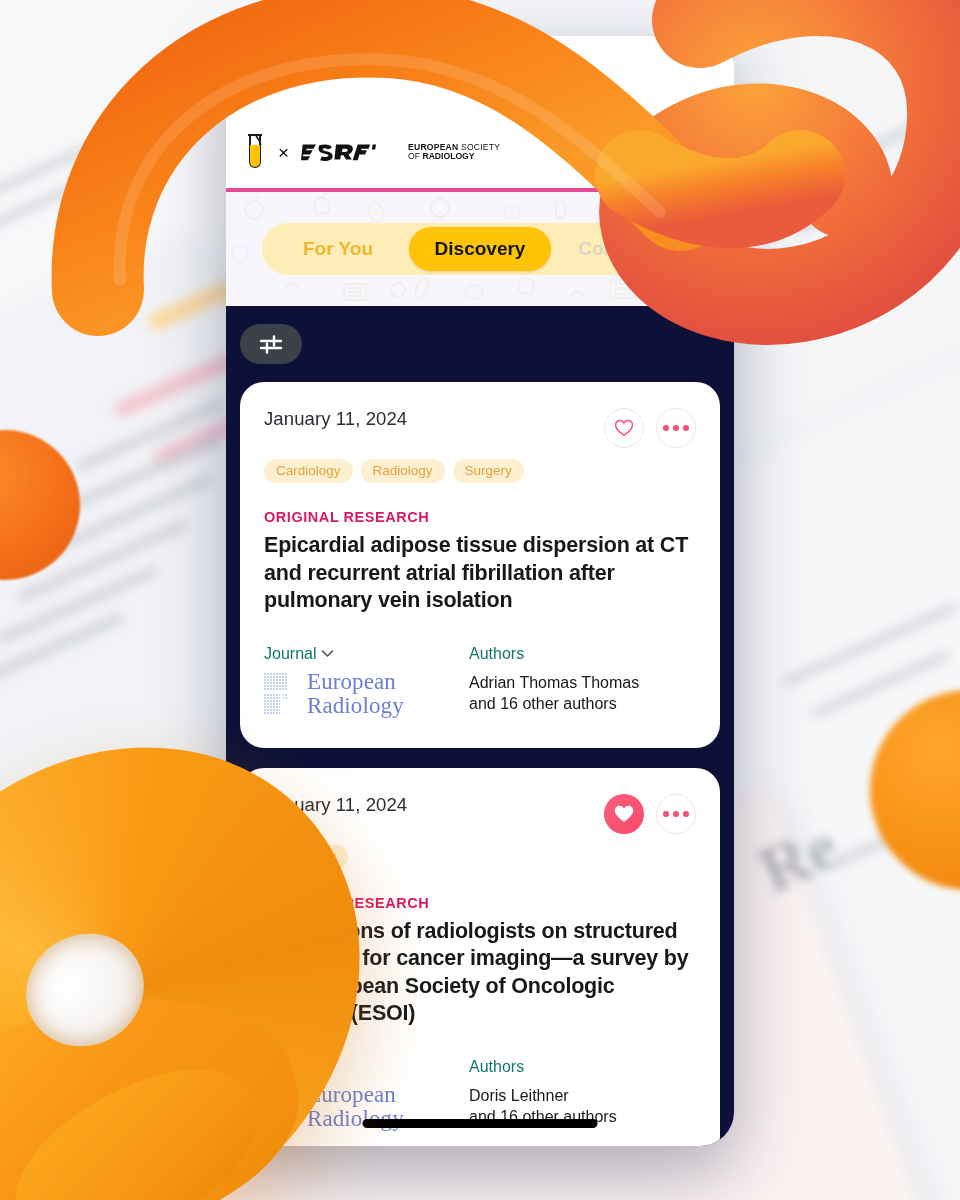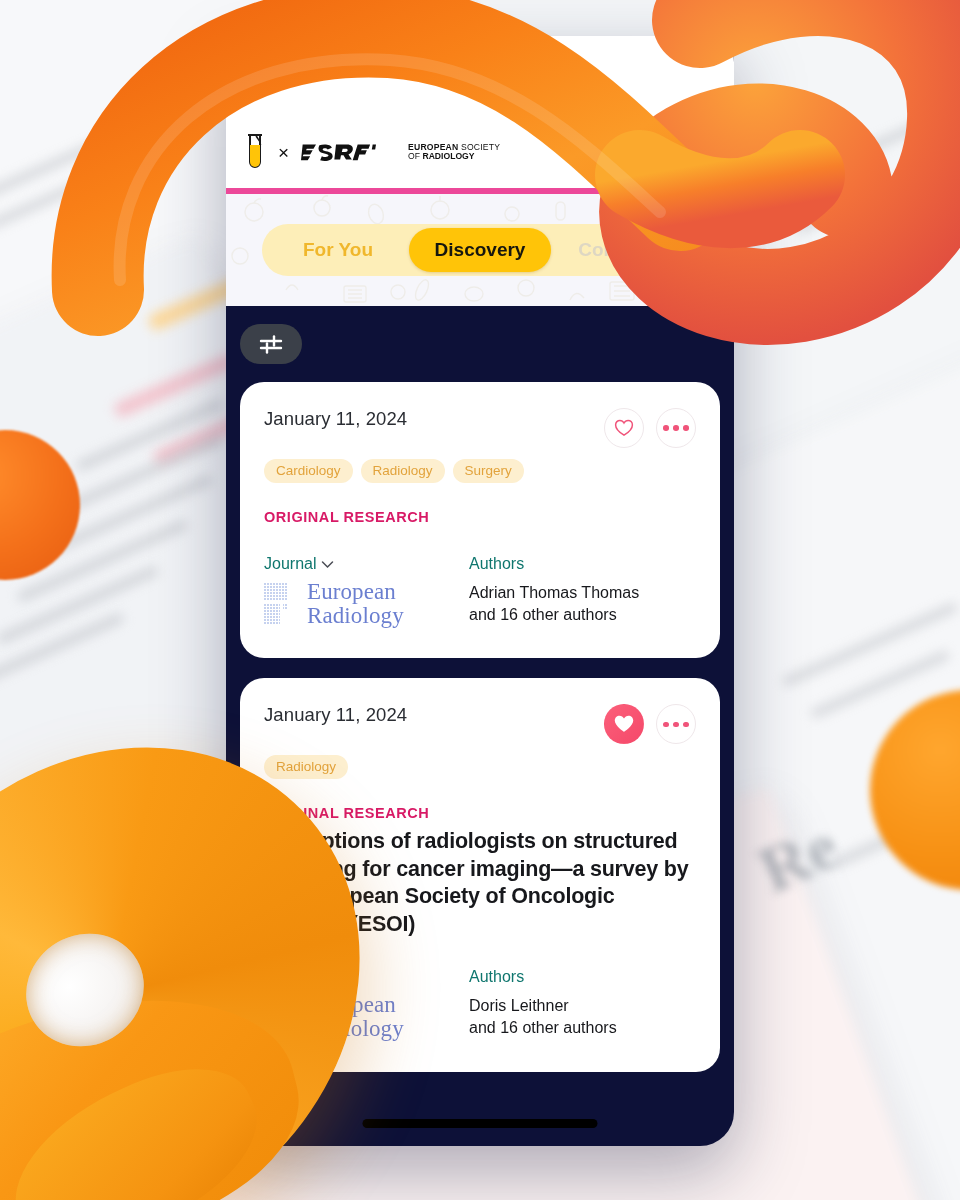--- a/index.html
+++ b/index.html
@@ -116,21 +116,21 @@
   .esr-words .l2 { font-size:8.6px; color:#111; }
   .esr-words .l2 b { font-weight:700; }
 
   .actions { display:flex; align-items:center; gap:30px; padding-right:6px; }
   .act-btn { background:none; border:0; cursor:pointer; display:flex; align-items:center; }
 
   
   .tabstrip {
     position:relative; height:118px; background:#f6f6fb;
     display:flex; align-items:center; justify-content:center;
-    border-top:6px solid #ec4899;
+    border-top:4px solid #ec4899;
   }
   .tabpattern { position:absolute; inset:0; opacity:.5; }
   .tabpill {
     position:relative; display:flex; align-items:center;
     background:#fdeeb8; border-radius:30px; padding:5px;
     width:436px; height:52px; justify-content:space-between;
   }
   .tab {
     flex:1; text-align:center; font-size:19px; font-weight:700;
     border:0; background:none; cursor:pointer; padding:11px 0; border-radius:26px;
@@ -352,20 +352,21 @@
           </div>
         </div>
 
         <div class="tagrow">
           <span class="tag">Cardiology</span>
           <span class="tag">Radiology</span>
           <span class="tag">Surgery</span>
         </div>
 
         <div class="kicker">ORIGINAL RESEARCH</div>
+        <div class="title">Epicardial adipose tissue dispersion at CT and recurrent atrial fibrillation after pulmonary vein isolation</div>
 
         <div class="meta">
           <div class="meta-col-journal">
             <div class="meta-label">
               <span>Journal</span>
               <svg class="chev" width="13" height="9" viewBox="0 0 13 9">
                 <path d="M1.5 2 L6.5 7 L11.5 2" fill="none" stroke="#4a4d55" stroke-width="1.5" stroke-linecap="round"></path>
               </svg>
             </div>
             <div class="journal-logo">

